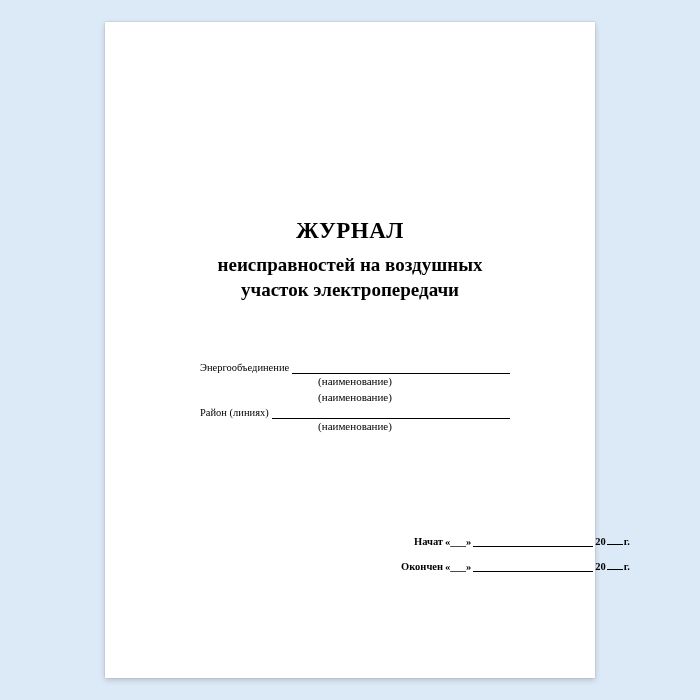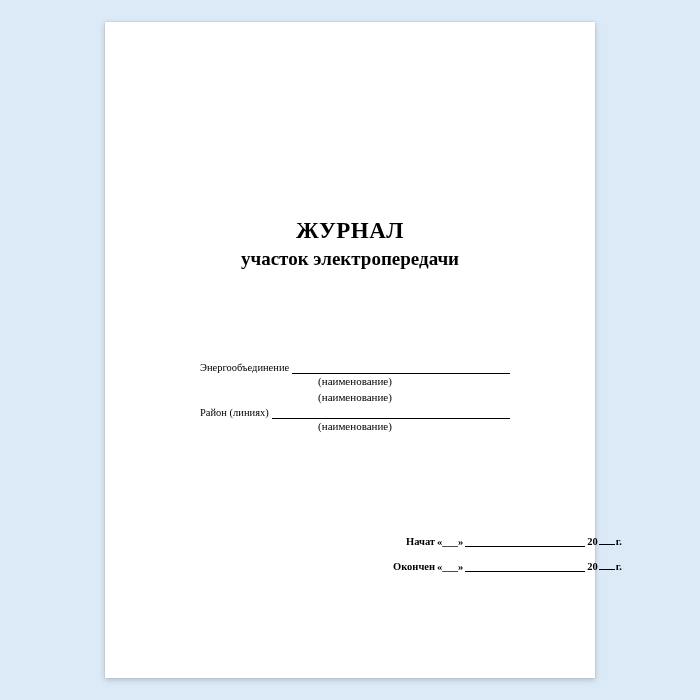--- a/index.html
+++ b/index.html
@@ -89,21 +89,21 @@
     padding-left: 95px;
     padding-right: 85px;
   }
   .field-note span {
     display: block;
     width: 100%;
     text-align: center;
   }
   .dates {
     position: absolute;
-    left: 4px;
+    left: 12px;
     top: 512px;
     width: 558px;
     padding-right: 45px;
     box-sizing: border-box;
   }
   .date-row {
     display: flex;
     align-items: flex-end;
     justify-content: flex-end;
     font-size: 10.5px;
@@ -137,20 +137,21 @@
 </style>
 </head>
 <body>
 
 <div class="scene">
   <div class="page">
     <div class="page-inner">
 
       <div class="title-block">
         <div class="title-main">ЖУРНАЛ</div>
+        <div class="title-sub">неисправностей на воздушных</div>
         <div class="title-sub" style="margin-top:0">участок электропередачи</div>
       </div>
 
       <div class="fields">
 
         <div class="field-row">
           <span class="field-label">Энергообъединение</span>
           <span class="field-line"></span>
         </div>
         <div class="field-note">

